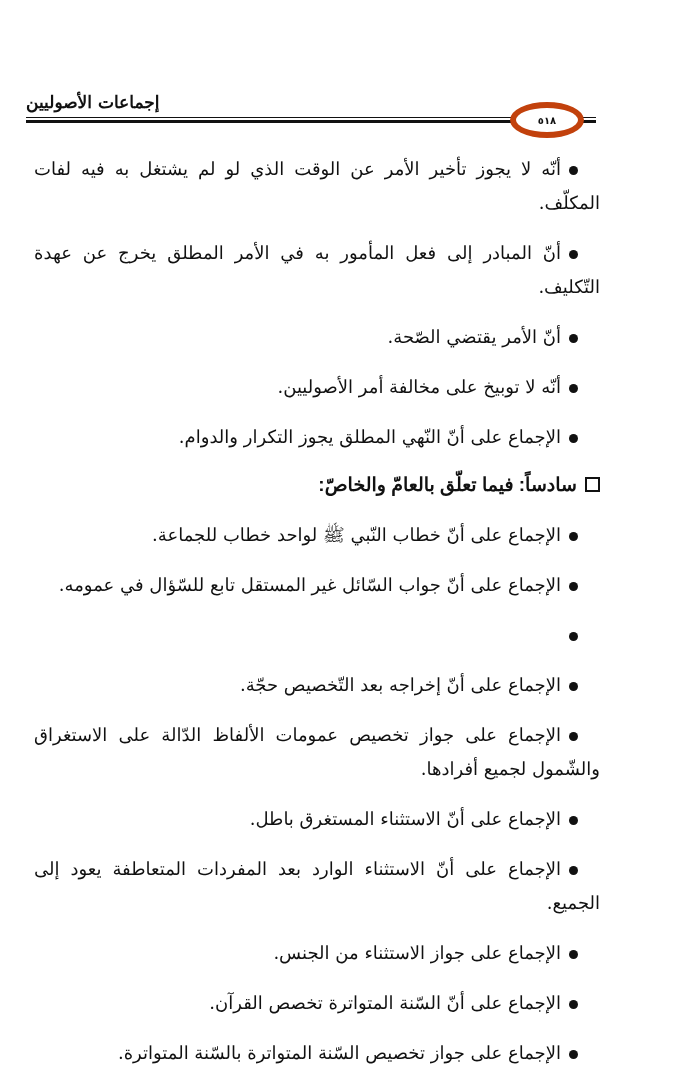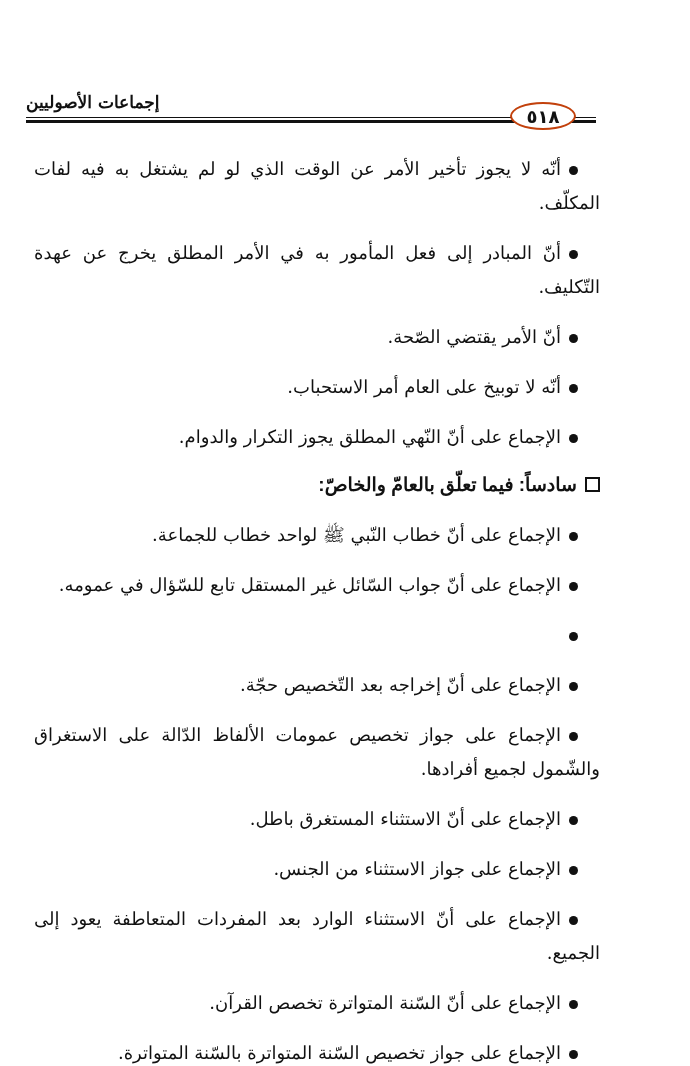--- a/index.html
+++ b/index.html
@@ -14,23 +14,23 @@
   .header { position: absolute; left: 26px; top: 92px; width: 570px; height: 32px; }
   .header-title {
     position: absolute; left: 0; top: 0;
     font-size: 17px; font-weight: bold; direction: rtl; white-space: nowrap;
     font-family: "DejaVu Serif", serif;
   }
   .rule-thin { position: absolute; left: 0; top: 25px; width: 570px; height: 1px; background: #111; }
   .rule-thick { position: absolute; left: 0; top: 28px; width: 570px; height: 3px; background: #111; }
   .page-oval {
     position: absolute; left: 484px; top: 10px; width: 62px; height: 24px;
-    border: 2px solid #c2410c; border-radius: 50%; background: #fff;
+    border: 6px solid #c2410c; border-radius: 50%; background: #fff;
     display: flex; align-items: center; justify-content: center;
-    font-size: 18px; font-weight: bold; font-family: "DejaVu Sans", sans-serif;
+    font-size: 10px; font-weight: bold; font-family: "DejaVu Sans", sans-serif;
   }
 
   
   .content {
     position: absolute; left: 34px; top: 136px; width: 566px;
     direction: rtl; text-align: justify;
     font-size: 18px; line-height: 34px;
   }
   .item { margin: 16px 0 12px 0; text-indent: 22px; }
   .item.short { margin-bottom: 10px; }
@@ -56,29 +56,29 @@
     <div class="header-title">إجماعات الأصوليين</div>
     <div class="rule-thin"></div>
     <div class="rule-thick"></div>
     <div class="page-oval">٥١٨</div>
   </div>
 
   <div class="content">
     <p class="item"><span class="bullet"></span><span>أنّه لا يجوز تأخير الأمر عن الوقت الذي لو لم يشتغل به فيه لفات المكلّف.</span></p>
     <p class="item"><span class="bullet"></span><span>أنّ المبادر إلى فعل المأمور به في الأمر المطلق يخرج عن عهدة التّكليف.</span></p>
     <p class="item short"><span class="bullet"></span><span>أنّ الأمر يقتضي الصّحة.</span></p>
-    <p class="item short"><span class="bullet"></span><span>أنّه لا توبيخ على العام أمر الاستحباب.</span></p>
+    <p class="item short"><span class="bullet"></span><span>أنّه لا توبيخ على مخالفة أمر الأصوليين.</span></p>
     <p class="item short"><span class="bullet"></span><span>الإجماع على أنّ النّهي المطلق يجوز التكرار والدوام.</span></p>
 
     <p class="section-heading"><span class="box-icon"></span><span>سادساً: فيما تعلّق بالعامّ والخاصّ:</span></p>
 
     <p class="item short"><span class="bullet"></span><span>الإجماع على أنّ خطاب النّبي ﷺ لواحد خطاب للجماعة.</span></p>
     <p class="item"><span class="bullet"></span><span>الإجماع على أنّ جواب السّائل غير المستقل تابع للسّؤال في عمومه.</span></p>
     <p class="item"><span class="bullet"></span></p>
     <p class="item short"><span class="bullet"></span><span>الإجماع على أنّ إخراجه بعد التّخصيص حجّة.</span></p>
     <p class="item"><span class="bullet"></span><span>الإجماع على جواز تخصيص عمومات الألفاظ الدّالة على الاستغراق والشّمول لجميع أفرادها.</span></p>
     <p class="item short"><span class="bullet"></span><span>الإجماع على أنّ الاستثناء المستغرق باطل.</span></p>
+    <p class="item"><span class="bullet"></span><span>الإجماع على أنّ الاستثناء الوارد بعد المفردات المتعاطفة يعود إلى الجميع.</span></p>
     <p class="item short"><span class="bullet"></span><span>الإجماع على جواز الاستثناء من الجنس.</span></p>
-    <p class="item"><span class="bullet"></span><span>الإجماع على أنّ الاستثناء الوارد بعد المفردات المتعاطفة يعود إلى الجميع.</span></p>
     <p class="item short"><span class="bullet"></span><span>الإجماع على أنّ السّنة المتواترة تخصص القرآن.</span></p>
     <p class="item short"><span class="bullet"></span><span>الإجماع على جواز تخصيص السّنة المتواترة بالسّنة المتواترة.</span></p>
   </div>
 </div>
 
 </body></html>

